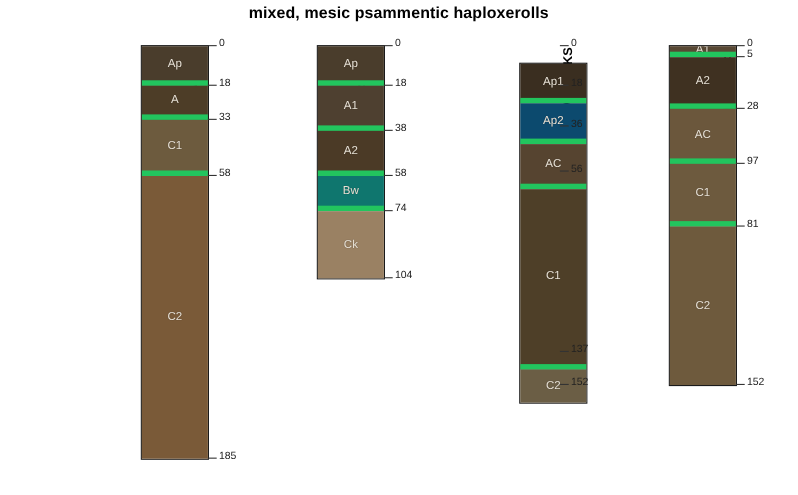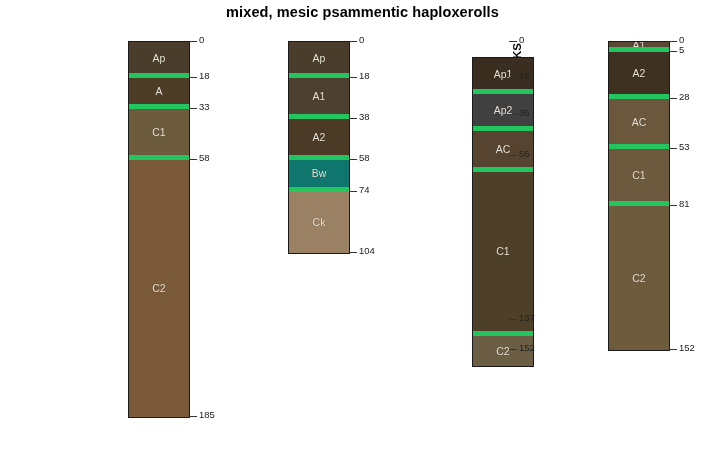--- a/index.html
+++ b/index.html
@@ -142,21 +142,21 @@
         <div class="lead"></div>
         <div class="val">104</div>
       </div>
     </div>
     <div class="profile" style="left: 0px;">
       <div class="site-label" style="left: 439px; top: 43px;">SEVENOAKS</div>
       <div class="column" style="left: 448px; top: 57px; width: 60px; height: 308.104px; margin-left: 24px;">
         <div class="horizon" style="top: 0px; height: 36.486px; background: rgb(58, 46, 32);">
           <span class="hz-name">Ap1</span>
         </div>
-        <div class="horizon" style="top: 36.486px; height: 36.486px; background: #404040;">
+        <div class="horizon" style="top: 36.486px; height: 36.486px; background: #0c4a6e;">
           <span class="hz-name">Ap2</span>
         </div>
         <div class="horizon" style="top: 72.972px; height: 40.54px; background: rgb(86, 68, 48);">
           <span class="hz-name">AC</span>
         </div>
         <div class="horizon" style="top: 113.512px; height: 164.187px; background: rgb(78, 63, 40);">
           <span class="hz-name">C1</span>
         </div>
         <div class="horizon" style="top: 277.699px; height: 30.405px; background: rgb(107, 94, 69); border-bottom: none;">
           <span class="hz-name">C2</span>
@@ -213,21 +213,21 @@
       <div class="depth-tick" style="left: 669px; top: 51.135px;">
         <div class="lead"></div>
         <div class="val">5</div>
       </div>
       <div class="depth-tick" style="left: 669px; top: 97.756px;">
         <div class="lead"></div>
         <div class="val">28</div>
       </div>
       <div class="depth-tick" style="left: 669px; top: 148.431px;">
         <div class="lead"></div>
-        <div class="val">53</div>
+        <div class="val">97</div>
       </div>
       <div class="depth-tick" style="left: 669px; top: 205.187px;">
         <div class="lead"></div>
         <div class="val">81</div>
       </div>
       <div class="depth-tick" style="left: 669px; top: 349.104px;">
         <div class="lead"></div>
         <div class="val">152</div>
       </div>
     </div>

